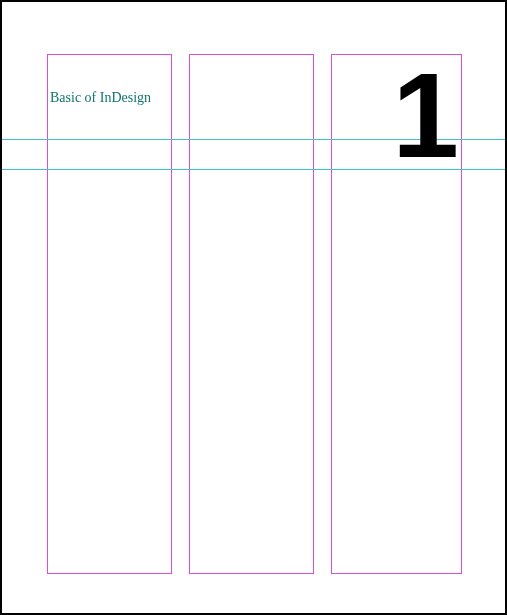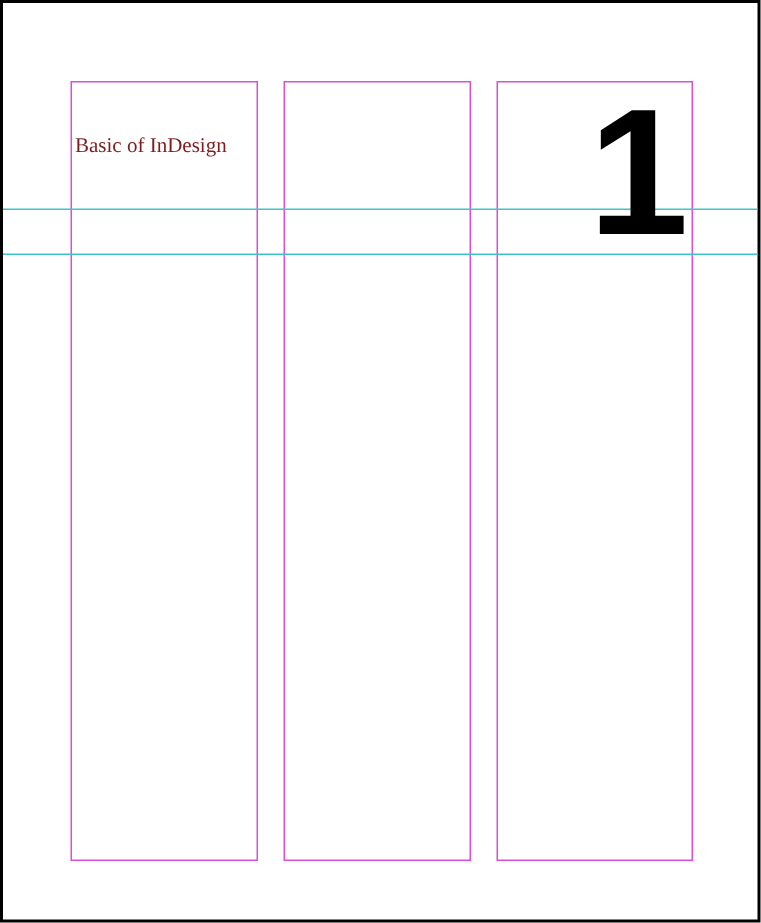--- a/index.html
+++ b/index.html
@@ -52,21 +52,21 @@
       top: 85px;
     }
     .guide2 {
       top: 115px;
     }
     .title-text {
       position: absolute;
       top: 36px;
       left: 3px;
       font-size: 14px;
-      color: #7f1d1d;
+      color: #0f766e;
     }
     .chapter-number {
       position: absolute;
       top: -8px;
       right: 8px;
       font-size: 120px;
       font-weight: 900;
       font-family: Arial, Helvetica, sans-serif;
       color: #000;
       letter-spacing: -5px;

